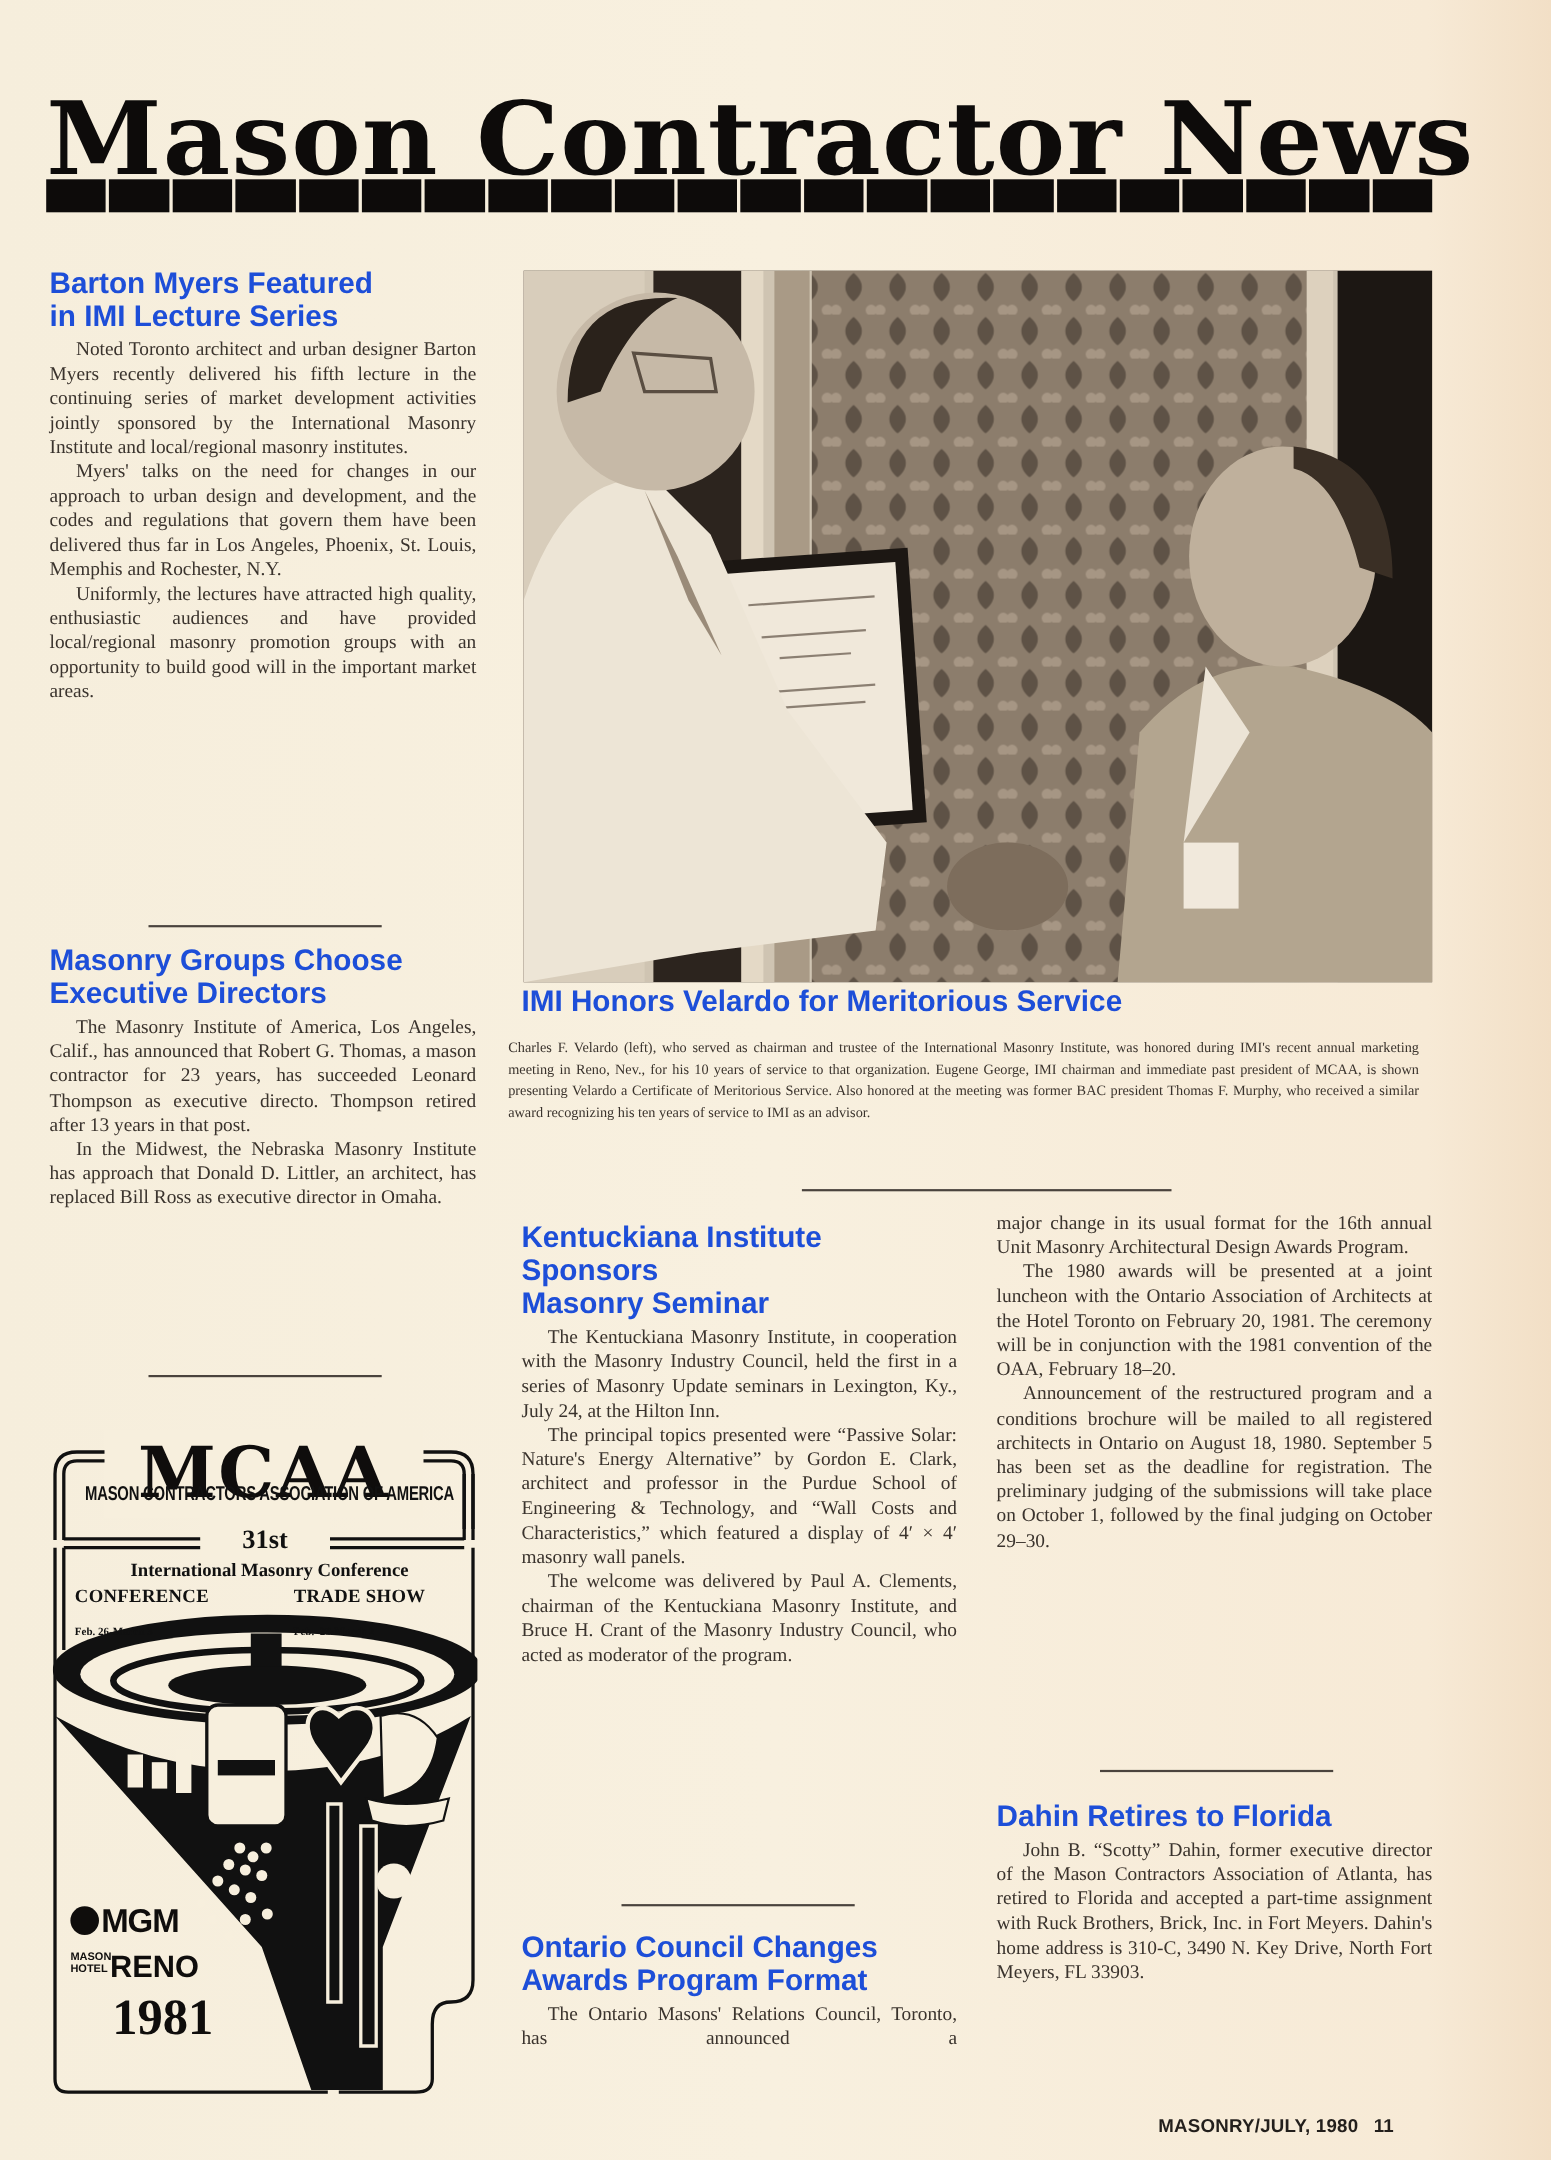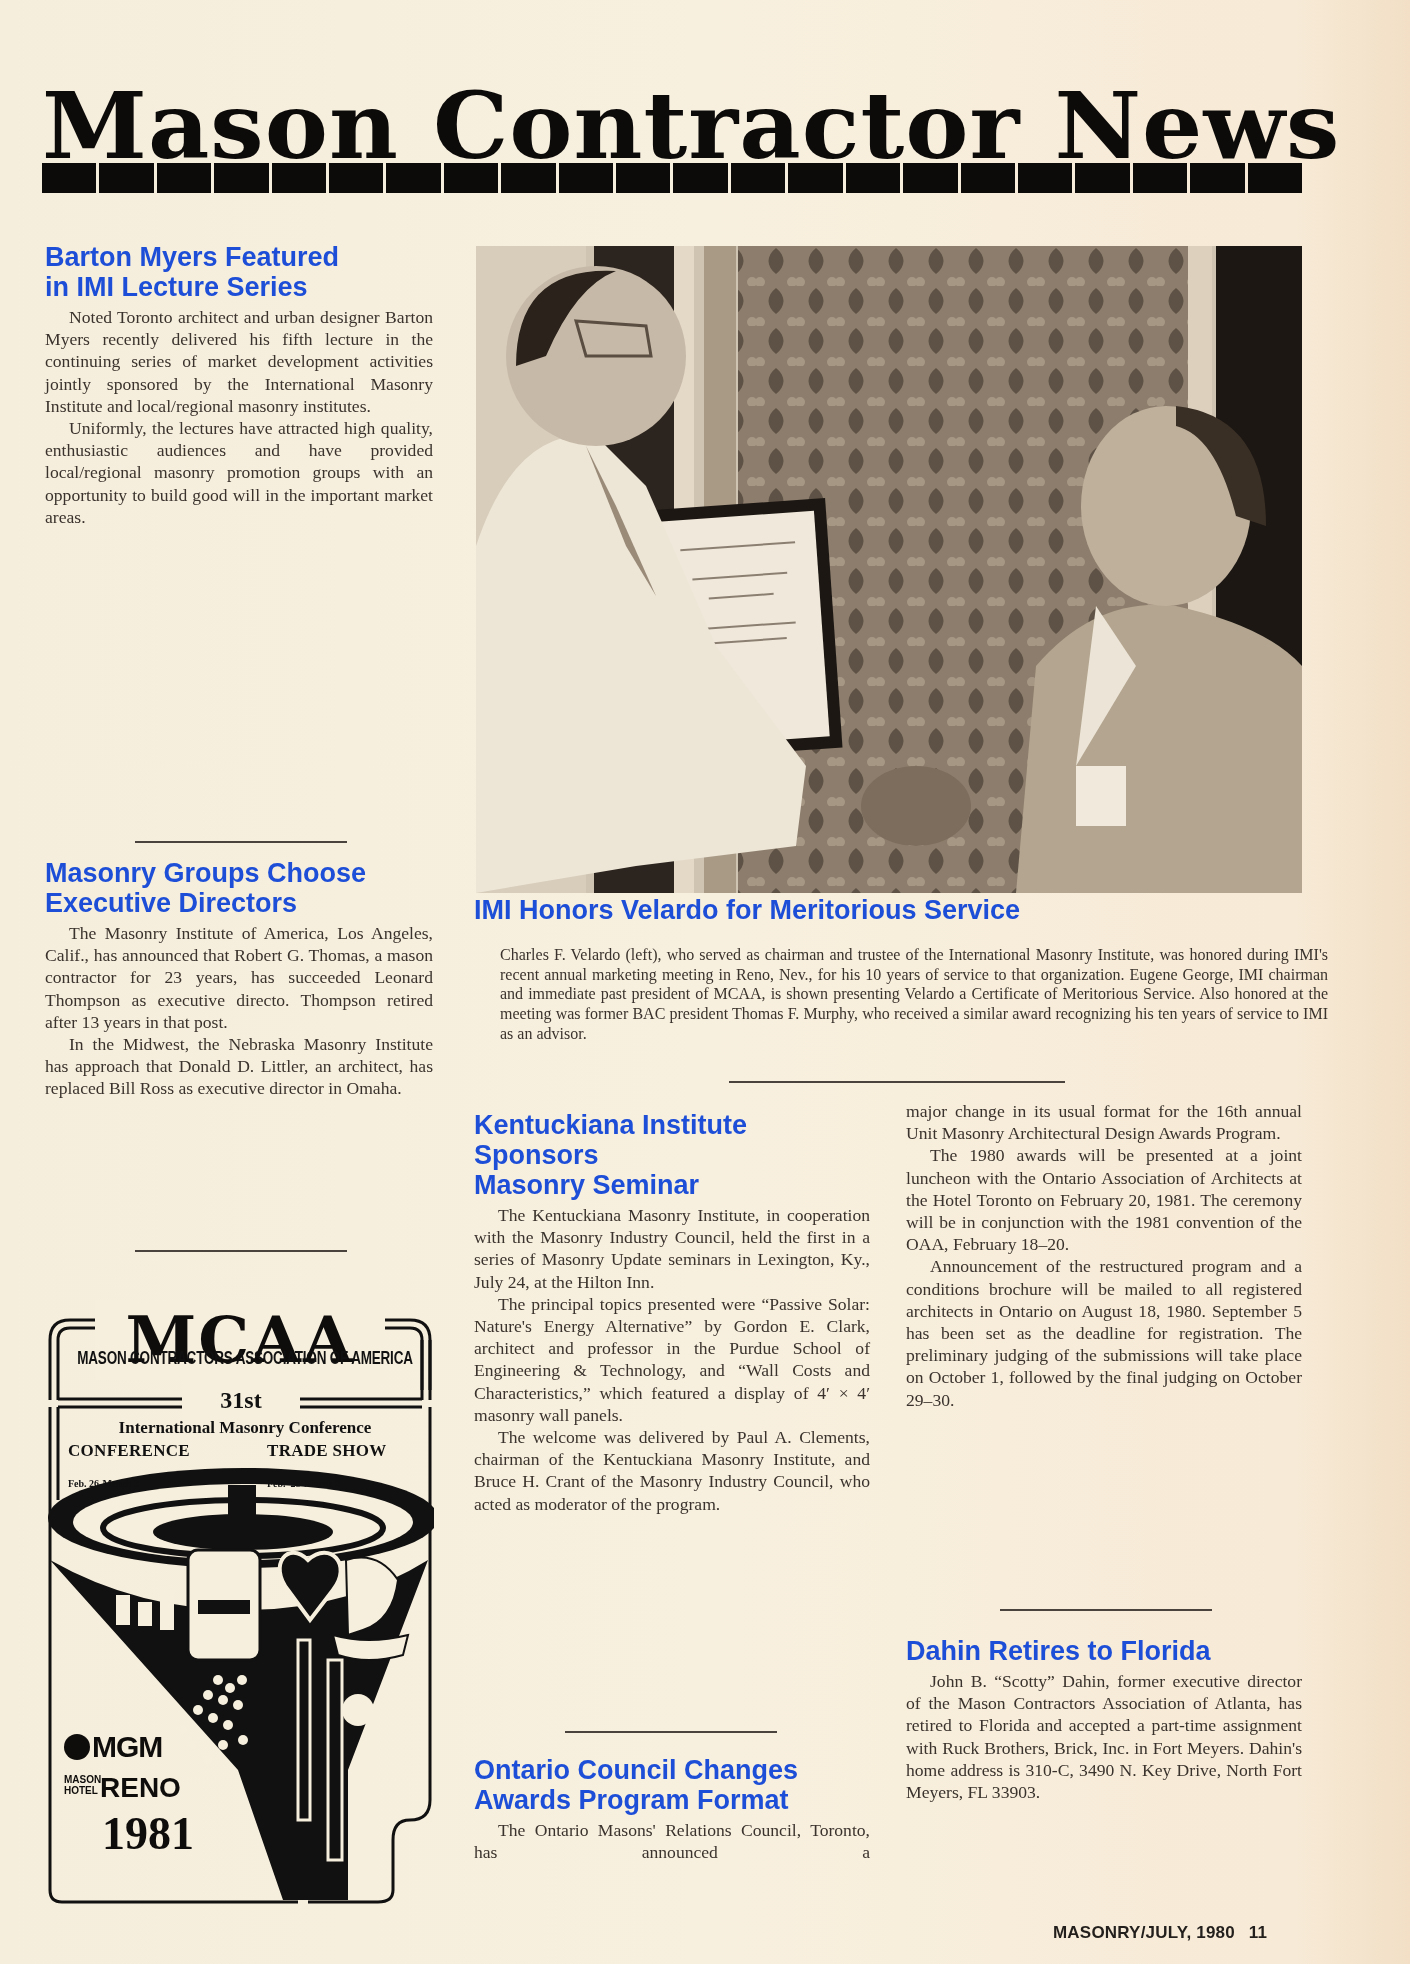--- a/index.html
+++ b/index.html
@@ -35,21 +35,21 @@
   .h-left { font-size: 27px; line-height: 30px; }
 
   
   .photo {
     left: 476px; top: 246px; width: 826px; height: 647px; overflow: hidden;
     background: #6d6257;
   }
   .photo svg { width: 100%; height: 100%; display: block; }
 
   .caption-head { left: 474px; top: 894px; font-size: 27px; line-height: 32px; }
-  .caption { left: 500px; top: 929px; width: 828px; font-size: 16px; line-height: 19.7px; color: #3a332d; text-align: justify; }
+  .caption { left: 462px; top: 929px; width: 828px; font-size: 13px; line-height: 19.7px; color: #3a332d; text-align: justify; }
 
   .col-mid { left: 474px; width: 396px; }
   .col-right { left: 906px; width: 396px; }
   .h-mid { font-size: 27px; line-height: 30px; }
 
   .footer {
     left: 1053px; top: 1923px;
     font-family: "Liberation Sans", "DejaVu Sans", sans-serif; font-weight: bold;
     font-size: 17px; color: #231f1c; letter-spacing: 0.2px;
   }
@@ -127,20 +127,21 @@
     <span></span>
   </div>
 
 <div class="abs col-left" style="top:242px;">
   <h2 class="head h-left">
     <span>Barton Myers Featured</span><br>
     <span>in IMI Lecture Series</span>
   </h2>
   <div class="body-text" style="margin-top:4px;">
     <p>Noted Toronto architect and urban designer Barton Myers recently delivered his fifth lecture in the continuing series of market development activities jointly sponsored by the International Masonry Institute and local/regional masonry institutes.</p>
+    <p>Myers' talks on the need for changes in our approach to urban design and development, and the codes and regulations that govern them have been delivered thus far in Los Angeles, Phoenix, St. Louis, Memphis and Rochester, N.Y.</p>
     <p>Uniformly, the lectures have attracted high quality, enthusiastic audiences and have provided local/regional masonry promotion groups with an opportunity to build good will in the important market areas.</p>
   </div>
 </div>
 <div class="abs rule" style="left:135px; top:841px; width:212px;"></div>
 
 <div class="abs col-left" style="top:858px;">
   <h2 class="head h-left">
     <span>Masonry Groups Choose</span><br>
     <span>Executive Directors</span>
   </h2>

